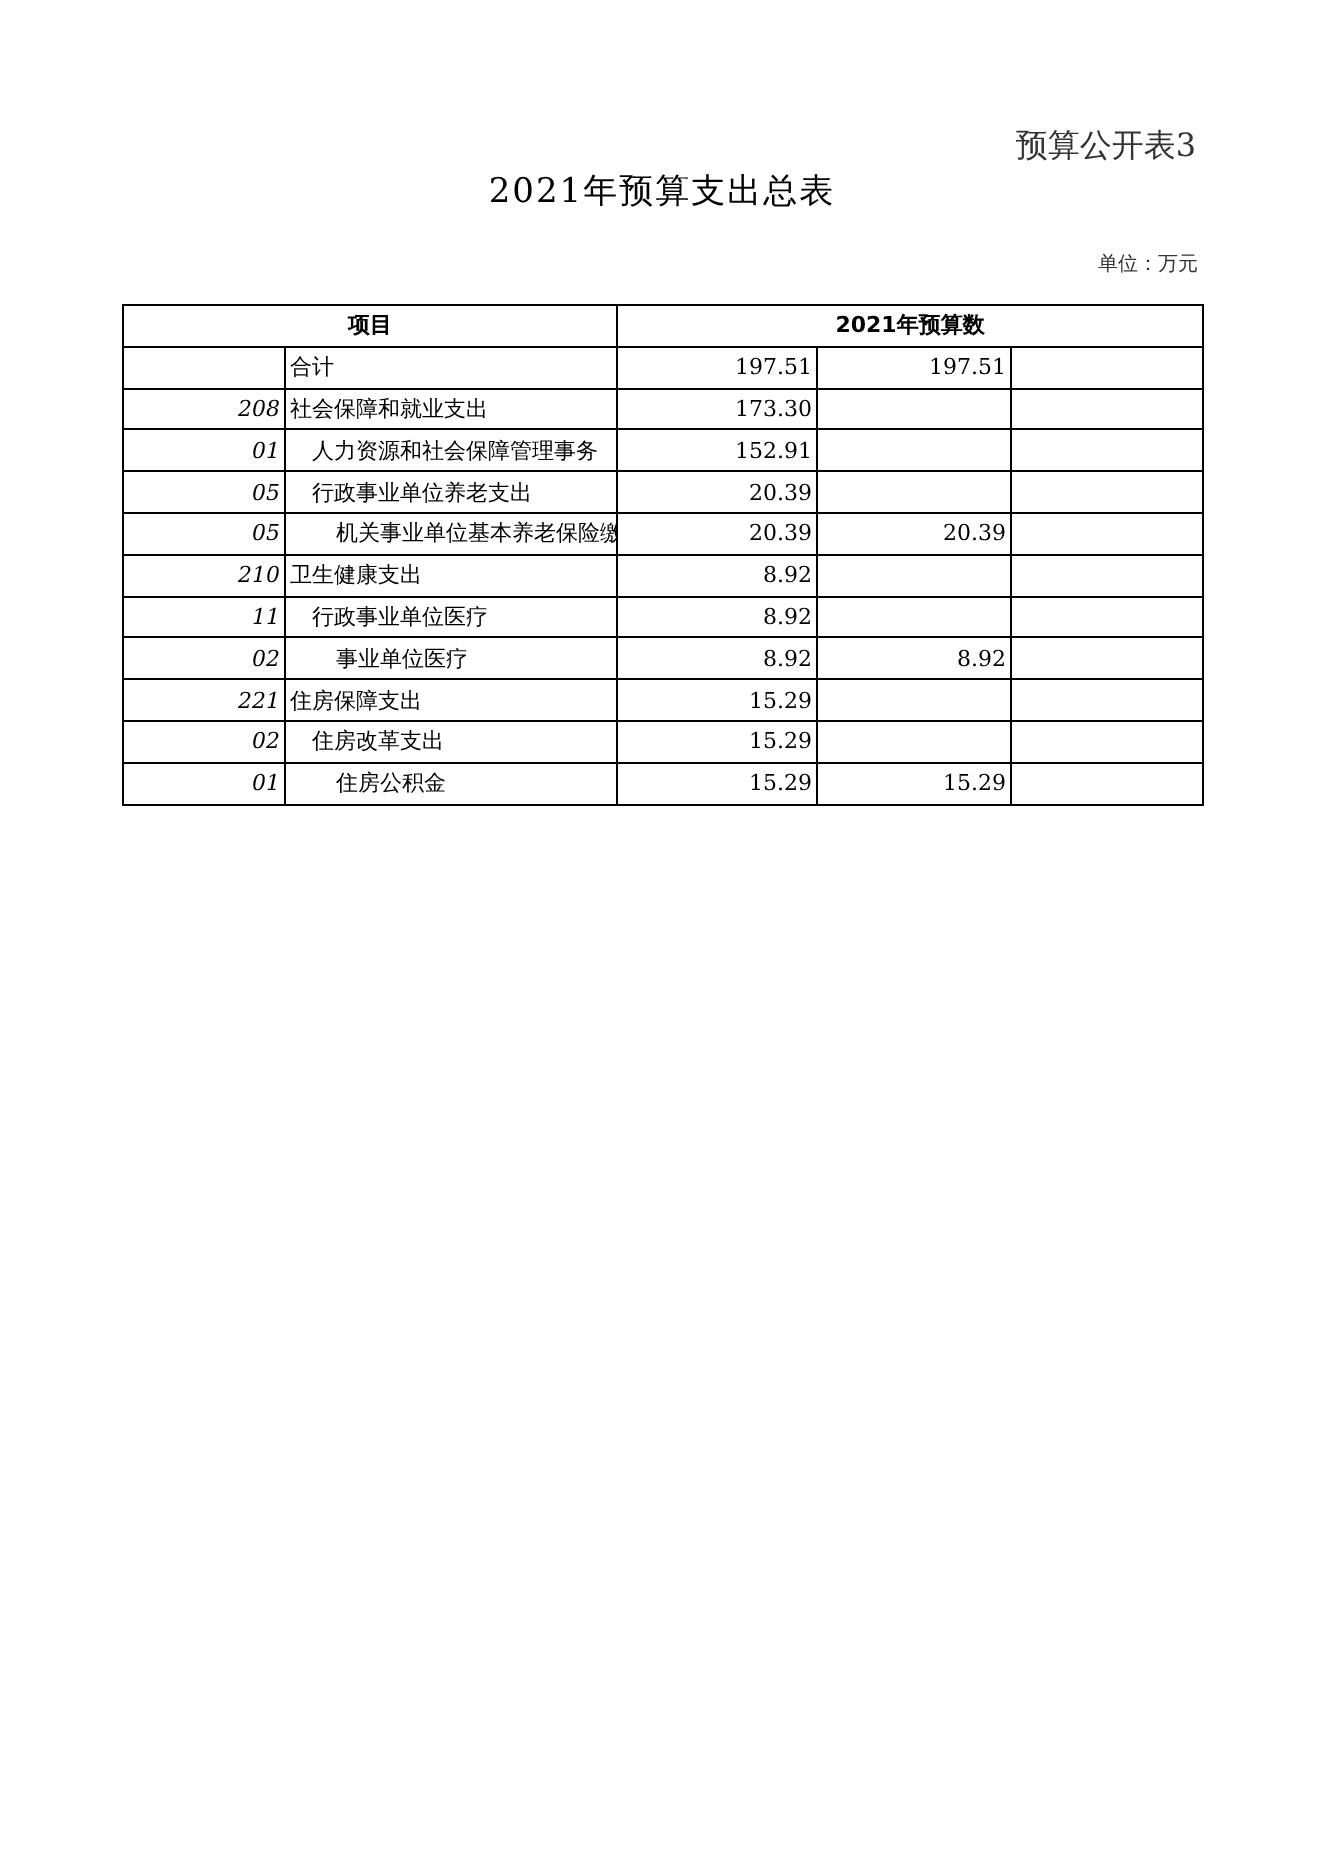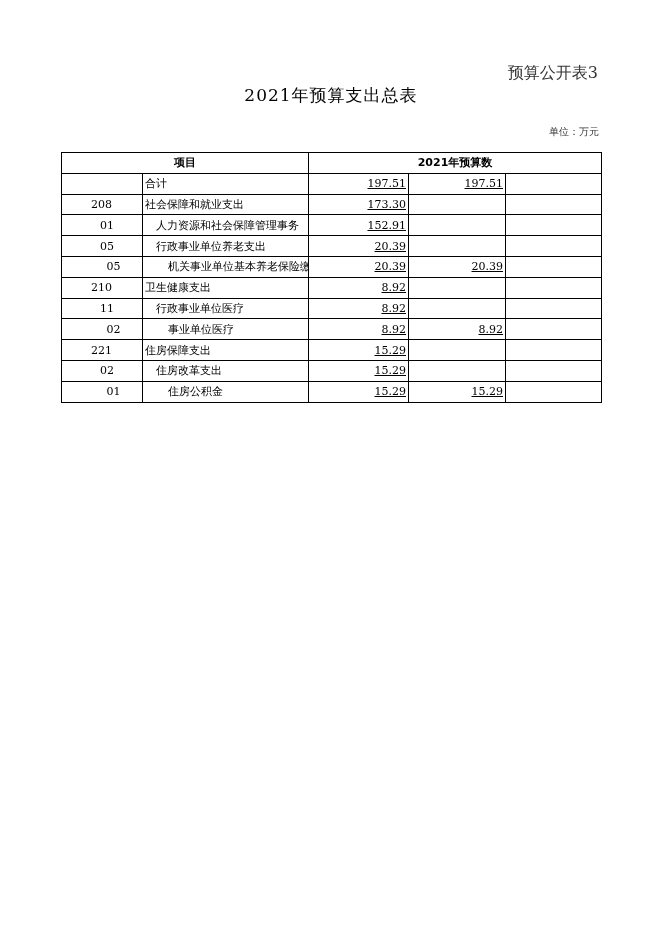--- a/index.html
+++ b/index.html
@@ -7,22 +7,22 @@
          font-family: "DejaVu Serif", "Liberation Serif", serif; color: #000; }
   .form-no { position: absolute; top: 63px; right: 64px; font-size: 16px; color: #333; }
   .title { position: absolute; top: 84px; left: 0; width: 662px; text-align: center;
            font-size: 17px; letter-spacing: 1px; }
   .unit { position: absolute; top: 125px; right: 63px; font-size: 10px; color: #333; }
   table { position: absolute; top: 128px; left: 61px; border-collapse: collapse;
           table-layout: fixed; width: 540px; margin-top: 24px; }
   td, th { border: 1px solid #000; height: 20.8px; padding: 0 2px; font-size: 11px;
            white-space: nowrap; overflow: hidden; box-sizing: border-box; }
   th { font-weight: bold; text-align: center; font-family: "DejaVu Sans", "Liberation Sans", sans-serif; font-size: 11px; }
-  td.code { text-align: center; }
-  td.num { text-align: right; text-decoration: underline; }
+  td.code { text-align: right; font-style: italic; }
+  td.num { text-align: right; }
   td.name { text-align: left; }
   .l1 { padding-left: 2px; }
   .l2 { padding-left: 13px; }
   .l3 { padding-left: 25px; }
   .c1 { padding-left: 1px; }
   .c2 { padding-left: 12px; }
   .c3 { padding-left: 25px; }
 </style>
 </head>
 <body>

